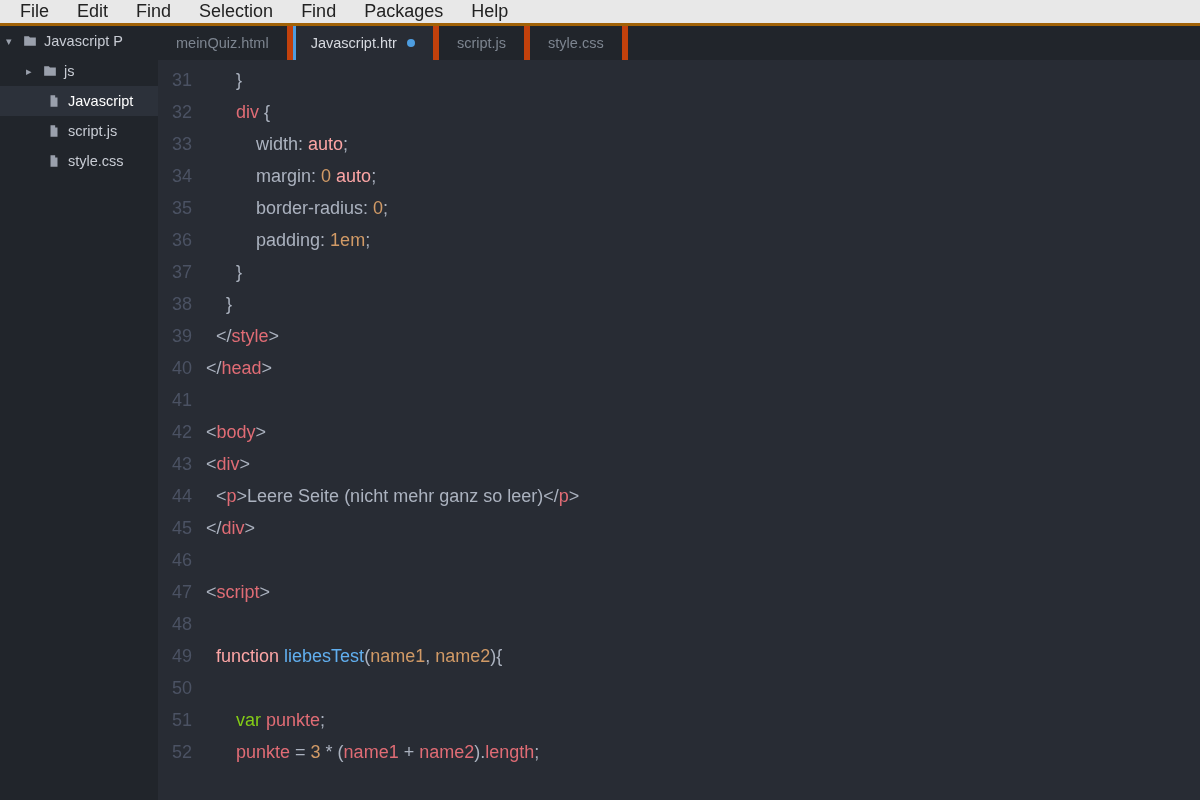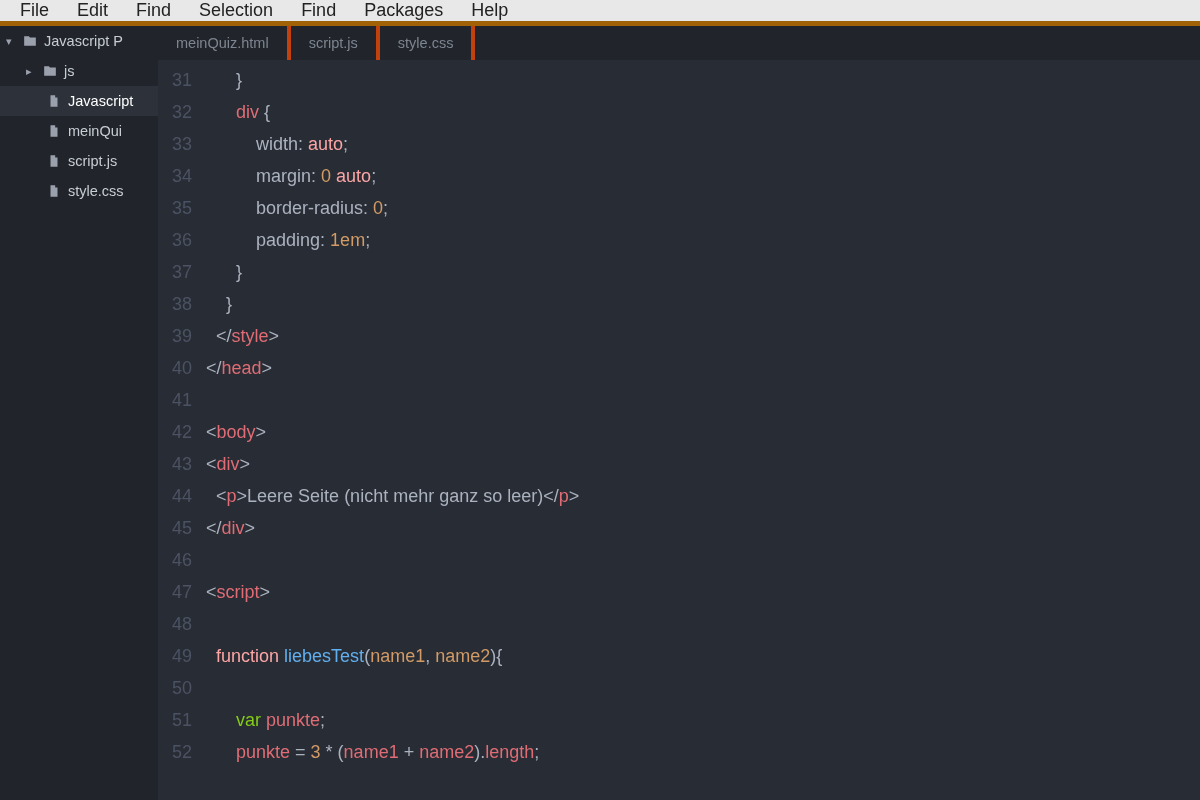--- a/index.html
+++ b/index.html
@@ -14,21 +14,21 @@
   
   .menubar {
     background: #e8e8e8;
     height: 26px;
     display: flex;
     align-items: center;
     padding: 0 6px;
     gap: 0;
     color: #222;
     font-size: 18px;
-    border-bottom: 5px solid #a16207;
+    border-bottom: 3px solid #a16207;
   }
   .menubar .menu-item { padding: 2px 14px; cursor: default; }
 
   .workspace { display: flex; height: calc(100% - 26px); }
 
   
   .sidebar {
     width: 158px;
     background: #21252b;
     display: flex; flex-direction: column;
@@ -58,21 +58,21 @@
   .tabbar {
     display: flex;
     background: #21252b;
     height: 34px;
     font-size: 14.5px;
   }
   .tab {
     display: flex; align-items: center;
     padding: 0 18px;
     color: #7d8590;
-    border-right: 4px solid #c2410c;
+    border-right: 6px solid #c2410c;
     position: relative;
     cursor: default;
   }
   .tab.active {
     background: #282c34;
     color: #d7dae0;
   }
   .tab.active::before {
     content: "";
     position: absolute; left: 0; top: 0;
@@ -164,45 +164,41 @@
           </svg>
       </span>
       <span>Javascript</span>
     </div>
     <div class="tree-row depth2">
       <span class="icon">
         <svg class="ficon" viewBox="0 0 24 24">
             <path d="M6 2h8l4 4v16H6V2zm8 0v4h4"></path>
           </svg>
       </span>
-      <span>meinQui</span>
-    </div>
-    <div class="tree-row depth2">
-      <span class="icon">
-        <svg class="ficon" viewBox="0 0 24 24">
-            <path d="M6 2h8l4 4v16H6V2zm8 0v4h4"></path>
-          </svg>
-      </span>
       <span>script.js</span>
     </div>
     <div class="tree-row depth2">
       <span class="icon">
         <svg class="ficon" viewBox="0 0 24 24">
             <path d="M6 2h8l4 4v16H6V2zm8 0v4h4"></path>
           </svg>
       </span>
       <span>style.css</span>
     </div>
   </div>
 
   <div class="editor-col">
 
     <div class="tabbar">
       <div class="tab">
         <span>meinQuiz.html</span>
+      </div>
+      <div class="tab active">
+        <span>Javascript.htr</span>
+        <span class="dirty-dot"></span>
       </div>
       <div class="tab">
         <span>script.js</span>
       </div>
       <div class="tab">
         <span>style.css</span>
       </div>
     </div>
 
     <div class="editor">

